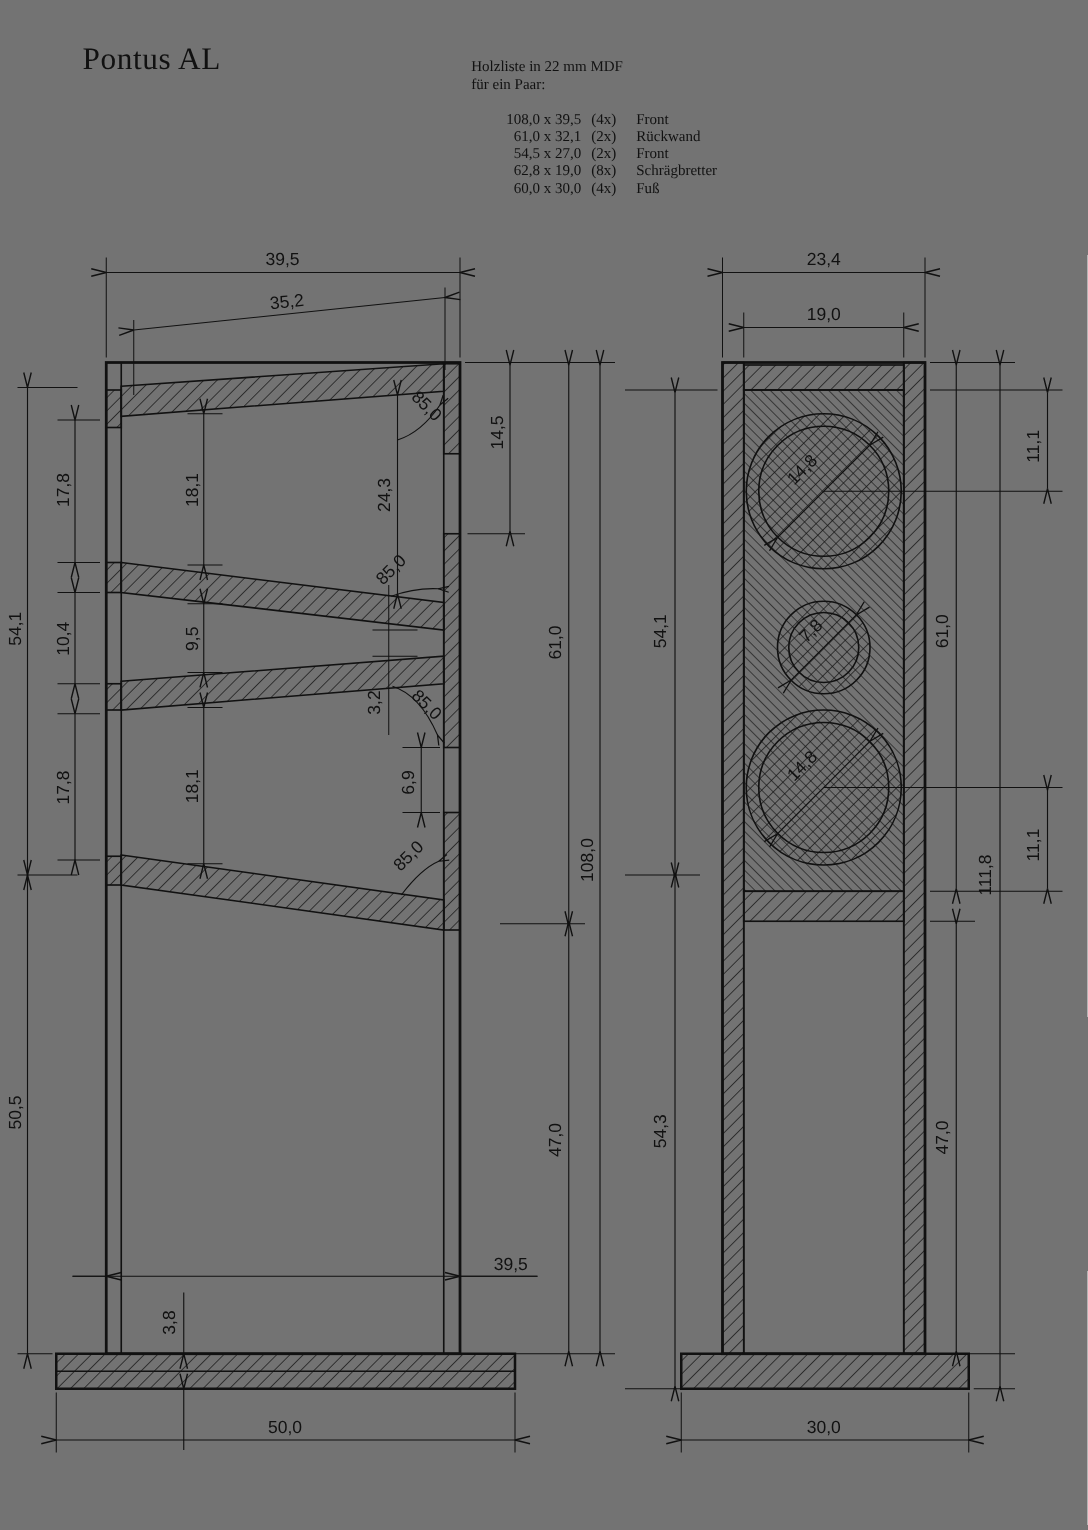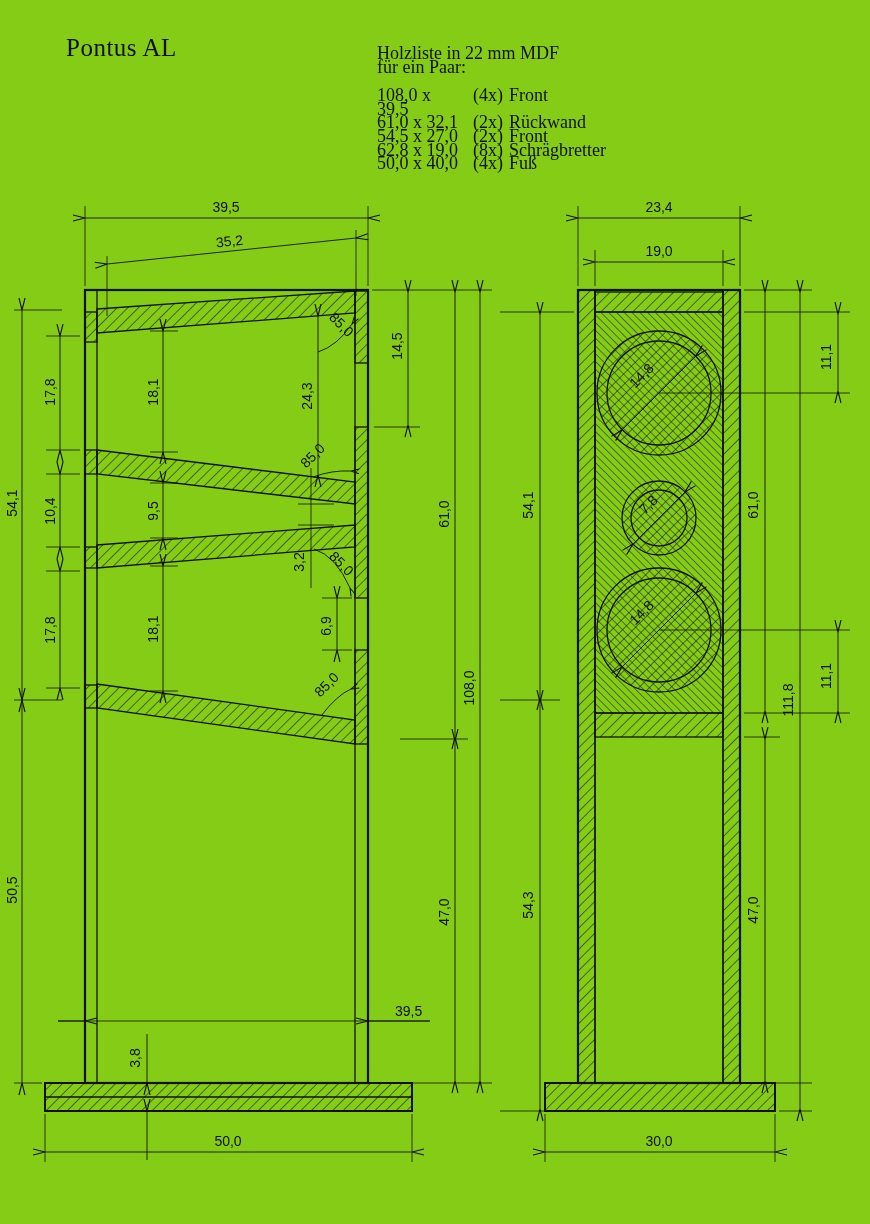--- a/index.html
+++ b/index.html
@@ -1,22 +1,22 @@
 <!DOCTYPE html>
 <html><head>
 <meta charset="utf-8">
 <style>
   html,body{margin:0;padding:0;background:#e8e8e8}
-  .page{position:relative;width:870px;height:1224px;background:#84cc16;overflow:hidden;
+  .page{position:relative;width:870px;height:1224px;background:#737373;overflow:hidden;
         font-family:"Liberation Serif",serif;color:#111}
   .title{position:absolute;left:66px;top:34px;font-size:25px;letter-spacing:.5px}
-  .parts{position:absolute;left:377px;top:47px;font-size:18px;line-height:13.6px}
+  .parts{position:absolute;left:377px;top:47px;font-size:12px;line-height:13.6px}
   .parts .gap{height:15px}
   .row{display:flex}
-  .c-size{width:88px;text-align:left}
+  .c-size{width:88px;text-align:right}
   .c-qty{width:34px;padding-left:8px}
   .c-name{padding-left:2px}
   svg{position:absolute;left:0;top:0}
   svg text{font-family:"Liberation Sans",sans-serif;font-size:14px;fill:#111;text-anchor:middle}
   .ol{fill:none;stroke:#111;stroke-width:2.2}
   .il{stroke:#111;stroke-width:1.3;fill:none}
   .hp{stroke:#111;stroke-width:1.3}
   .hpb{stroke:#111;stroke-width:2}
   .dl{stroke:#111;stroke-width:.9;fill:none}
   .xl{stroke:#111;stroke-width:.8;fill:none}
@@ -46,21 +46,21 @@
       <span class="c-size">54,5 x 27,0</span>
       <span class="c-qty">(2x)</span>
       <span class="c-name">Front</span>
     </div>
     <div class="row">
       <span class="c-size">62,8 x 19,0</span>
       <span class="c-qty">(8x)</span>
       <span class="c-name">Schrägbretter</span>
     </div>
     <div class="row">
-      <span class="c-size">50,0 x 40,0</span>
+      <span class="c-size">60,0 x 30,0</span>
       <span class="c-qty">(4x)</span>
       <span class="c-name">Fuß</span>
     </div>
   </div>
 
   <svg width="870" height="1224" viewBox="0 0 870 1224">
     <defs>
       <pattern id="hA" patternUnits="userSpaceOnUse" width="7.5" height="7.5" patternTransform="rotate(45)">
         <line x1="0" y1="0" x2="0" y2="7.5" stroke="#111" stroke-width="1.1"></line>
       </pattern>

